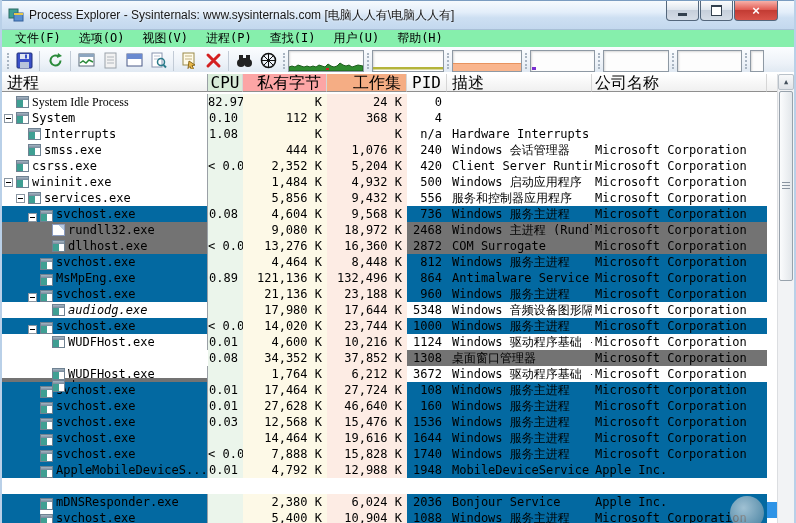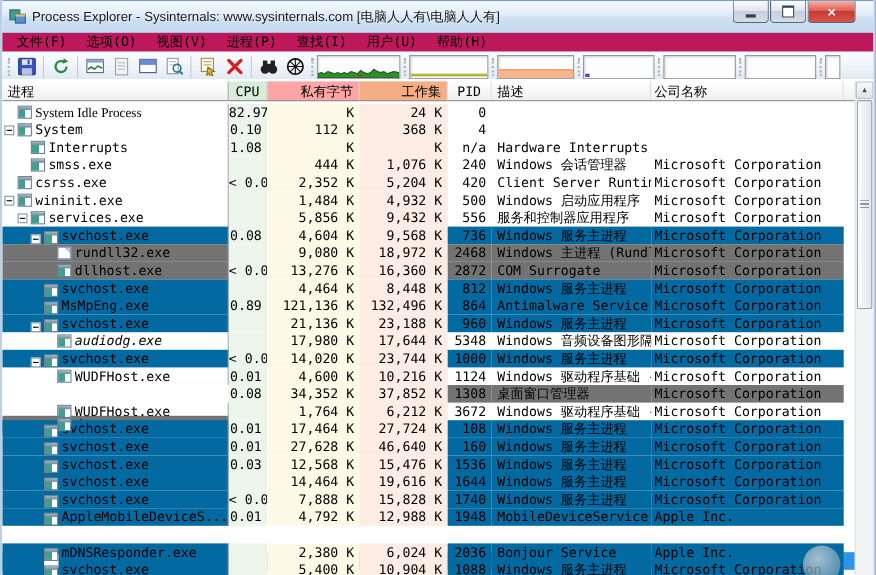--- a/index.html
+++ b/index.html
@@ -13,35 +13,35 @@
   .title-text{font-family:"Liberation Sans",sans-serif;font-size:12px;color:#161616;text-shadow:0 0 3px #fff;
     white-space:nowrap;overflow:hidden;}
   .winbtns{position:absolute;top:0;right:16px;display:flex;}
   .wbtn{width:31px;height:19px;border:1px solid #54677c;border-top:none;border-radius:0 0 4px 4px;
     background:linear-gradient(#fdfdfd,#dfe6ee 45%,#c6cfdb 50%,#d5dde7);display:flex;align-items:center;justify-content:center;margin-left:1px;}
   .wbtn.close{width:42px;background:linear-gradient(#f7b0a8,#e25d55 45%,#c33c34 50%,#d9534a);color:#fff;
     font:bold 13px "Liberation Sans",sans-serif;}
   .g-min{width:9px;height:3px;background:#33404e;margin-top:8px;}
   .g-max{width:9px;height:8px;border:1px solid #33404e;border-top:2px solid #33404e;background:#fff;}
   
-  .menubar{height:17px;background:#be185d;display:flex;align-items:center;font-size:12px;color:#000;padding-left:4px;}
+  .menubar{height:17px;background:#86efac;display:flex;align-items:center;font-size:12px;color:#000;padding-left:4px;}
   .menuitem{padding:0 9px;height:17px;line-height:17px;white-space:nowrap;}
   
   .toolbar{height:27px;background:linear-gradient(#fbfdff,#edf2f8 60%,#dde7f1);border-bottom:1px solid #c9d2dc;
     display:flex;align-items:center;padding-left:2px;}
   .grip{width:0;height:16px;border-left:2px dotted #a9b5c2;margin:0 3px;flex:none;}
   .tsep{width:1px;height:20px;background:#c2cbd6;margin:0 3px;flex:none;}
   .tbtn{width:24px;height:24px;display:flex;align-items:center;justify-content:center;flex:none;}
   .tbtn svg{width:17px;height:17px;}
   .gpanel{height:20px;background:#fdfdfd;border:1px solid #8e99a4;box-shadow:inset 1px 1px 2px rgba(0,0,0,.15);
     flex:none;overflow:hidden;}
   .gpanel svg{display:block;width:100%;height:100%;}
   
   .grid{position:absolute;top:72px;left:0;right:0;bottom:0;background:#fff;}
-  .gridhead{height:20px;display:flex;padding-top:2px;background:#fff;font-size:12px;}
+  .gridhead{height:20px;display:flex;padding-top:2px;background:#fff;font-size:16px;}
   .hd{height:18px;line-height:18px;box-sizing:border-box;background:linear-gradient(#ffffff,#f0f0f0);
     border-right:1px solid #d6d6d6;border-bottom:1px solid #8f8f8f;white-space:nowrap;overflow:hidden;}
   .hb-cpu{background:#d9ecd9;}.hb-priv{background:#fca5a5;}.hb-ws{background:#f5ad84;}
   .al-l{text-align:left;padding-left:5px;}.al-c{text-align:center;}.al-r{text-align:right;padding-right:5px;}
   .gridbody{position:absolute;top:22px;left:0;right:0;bottom:0;overflow:hidden;background:#fff;}
   .prow{display:flex;height:16px;line-height:16px;font-size:12px;color:#000;}
   .cell{box-sizing:border-box;height:16px;overflow:hidden;white-space:nowrap;flex:none;}
   .c-name{width:206px;border-right:1px solid #9aa0a6;display:flex;align-items:center;}
   .c-cpu{width:35px;}.c-priv{width:84px;}.c-ws{width:80px;}.c-pid{width:40px;}
   .c-desc{width:145px;padding-left:5px;}.c-comp{width:175px;padding-left:3px;}

